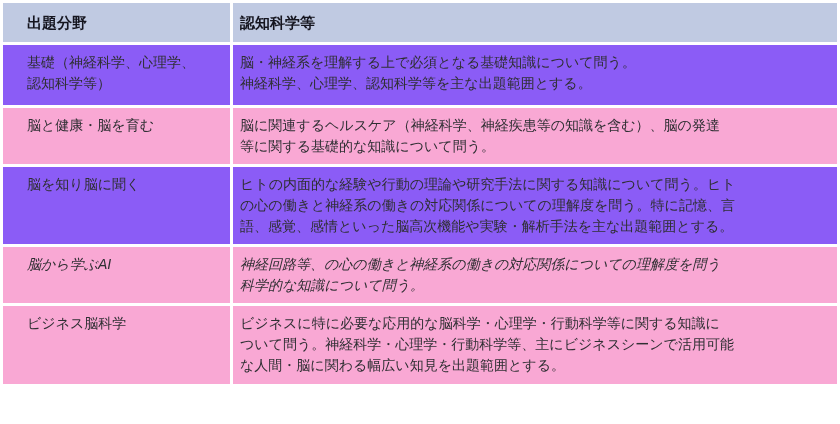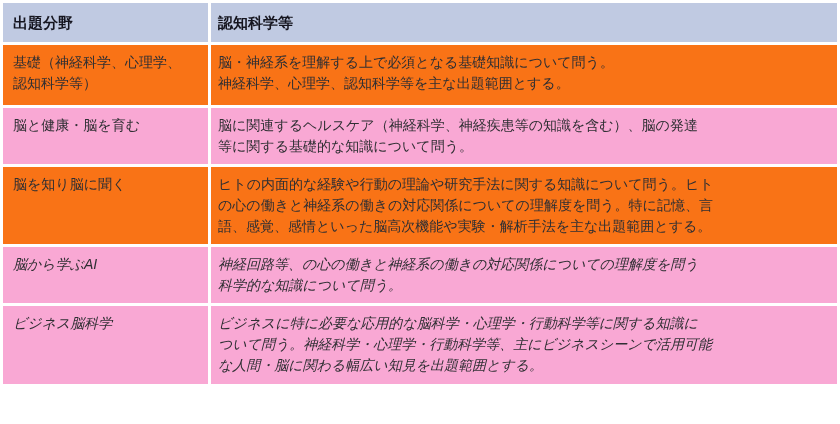--- a/index.html
+++ b/index.html
@@ -22,51 +22,51 @@
     display: flex;
     margin-bottom: 3px;
   }
   .cell {
     white-space: pre-line;
     font-size: 14px;
     line-height: 21px;
     box-sizing: border-box;
   }
   .cell.field {
-    width: 205px;
+    width: 227px;
     margin-right: 3px;
-    padding: 7px 6px 7px 10px;
+    padding: 7px 6px 7px 24px;
     flex: none;
   }
   .cell.scope {
     flex: 1;
     padding: 7px 8px 7px 7px;
   }
   .row.header-row {
     min-height: 39px;
   }
   .row.header-row .cell {
     font-size: 15px;
     font-weight: bold;
     color: #15151f;
     background: #c0cae2;
     display: flex;
     align-items: center;
     padding-top: 0;
     padding-bottom: 0;
   }
-  .row.odd .cell { background: #f97316; }
+  .row.odd .cell { background: #8b5cf6; }
   .row.even .cell { background: #f9a8d4; }
   .row.r1 .cell { min-height: 60px; }
   .row.r2 .cell { min-height: 56px; }
   .row.r3 .cell { min-height: 70px; }
   .row.r4 .cell { min-height: 56px; font-style: italic; }
   .row.r5 .cell { min-height: 38px; }
   .row.r6 .cell { min-height: 78px; }
-  .row.r6 { margin-bottom: 2px; font-style: italic; }
+  .row.r6 { margin-bottom: 2px; }
 </style>
 </head>
 <body>
 
 <div class="table">
 
   <div class="row header-row">
     <div class="cell field">出題分野</div>
     <div class="cell scope">認知科学等</div>
   </div>

